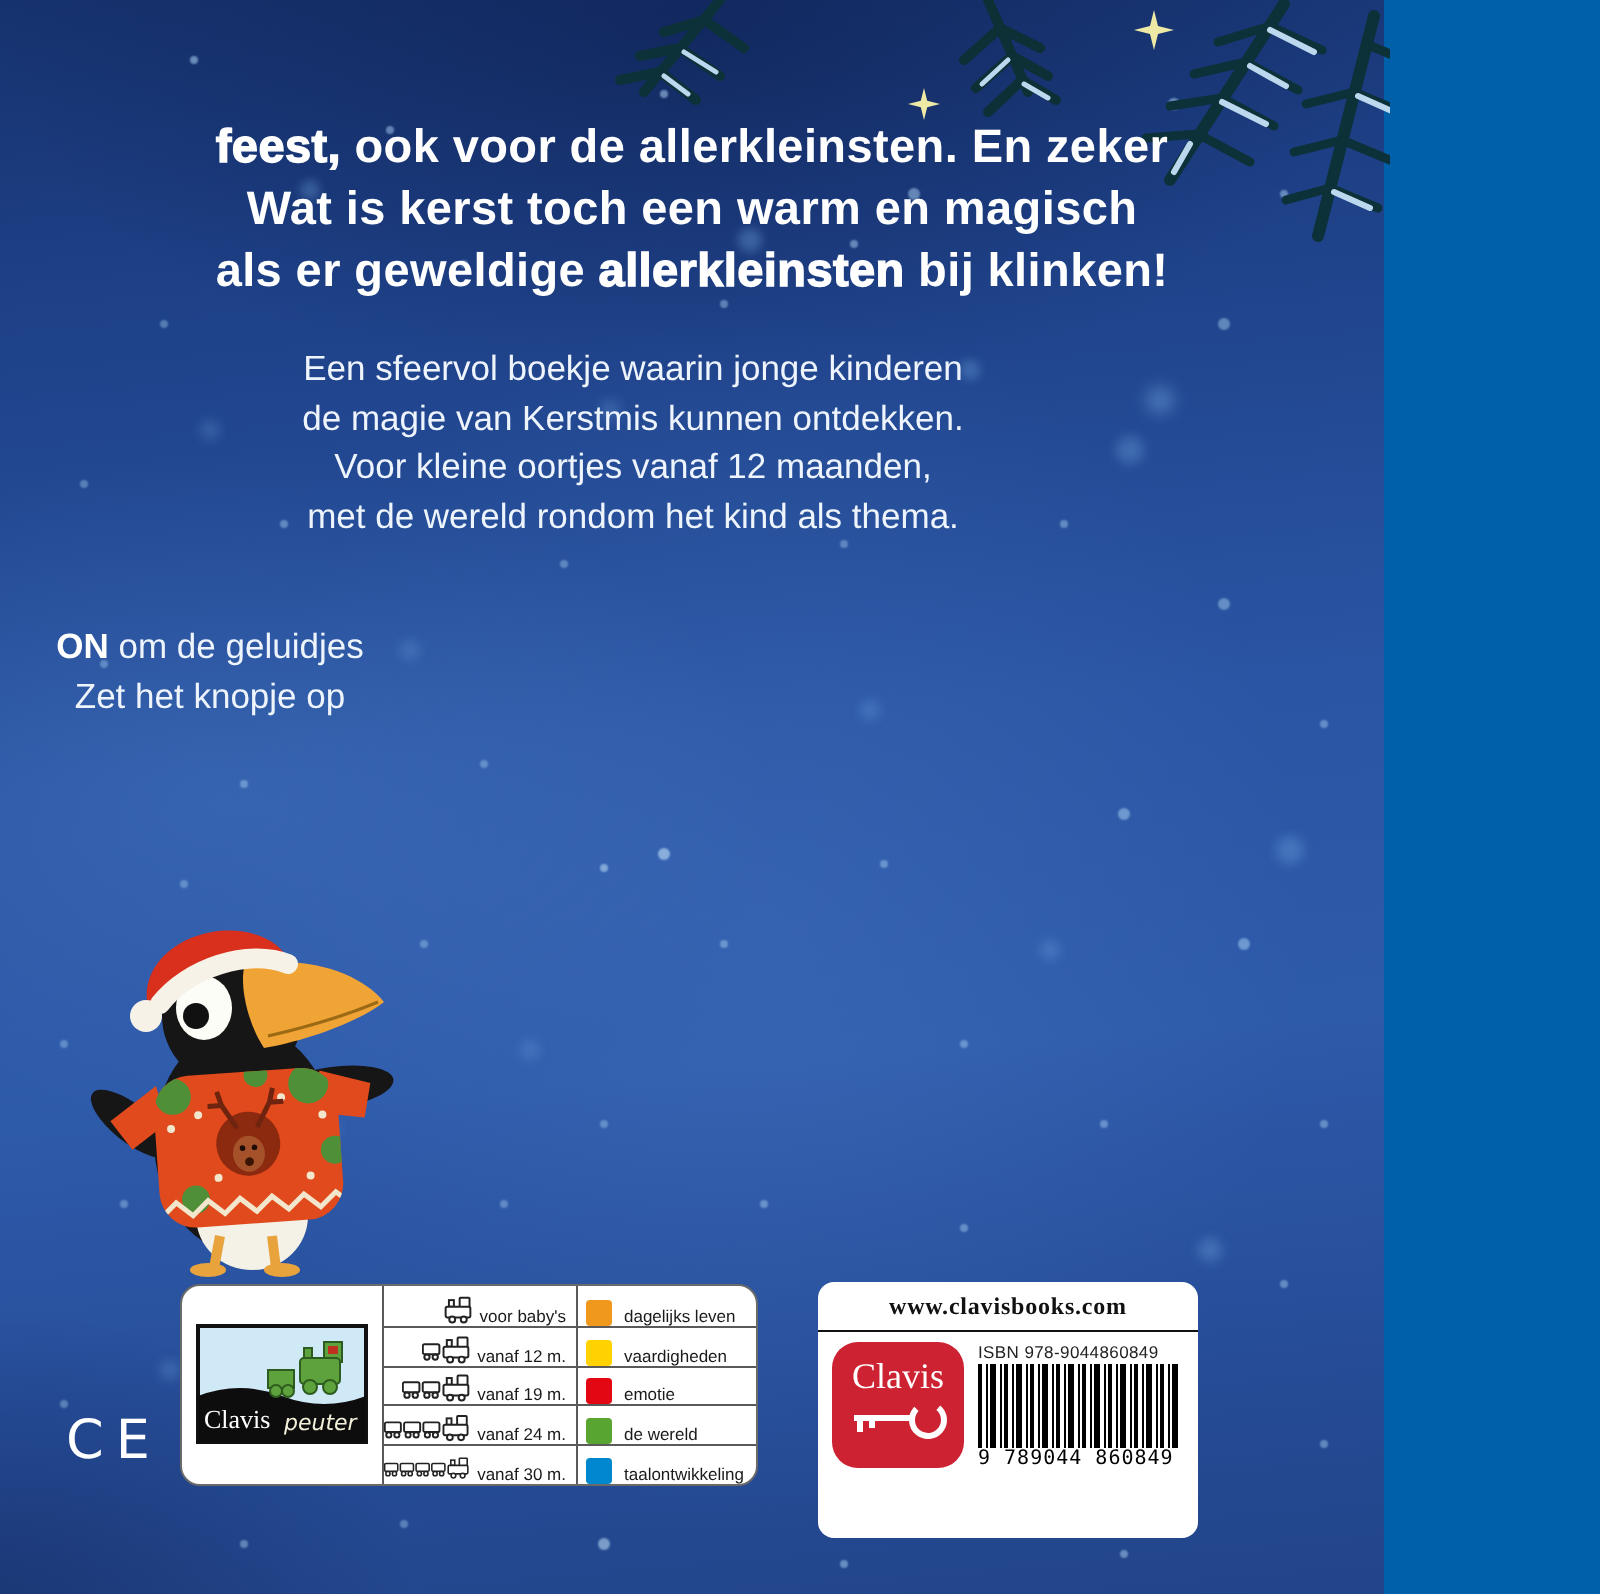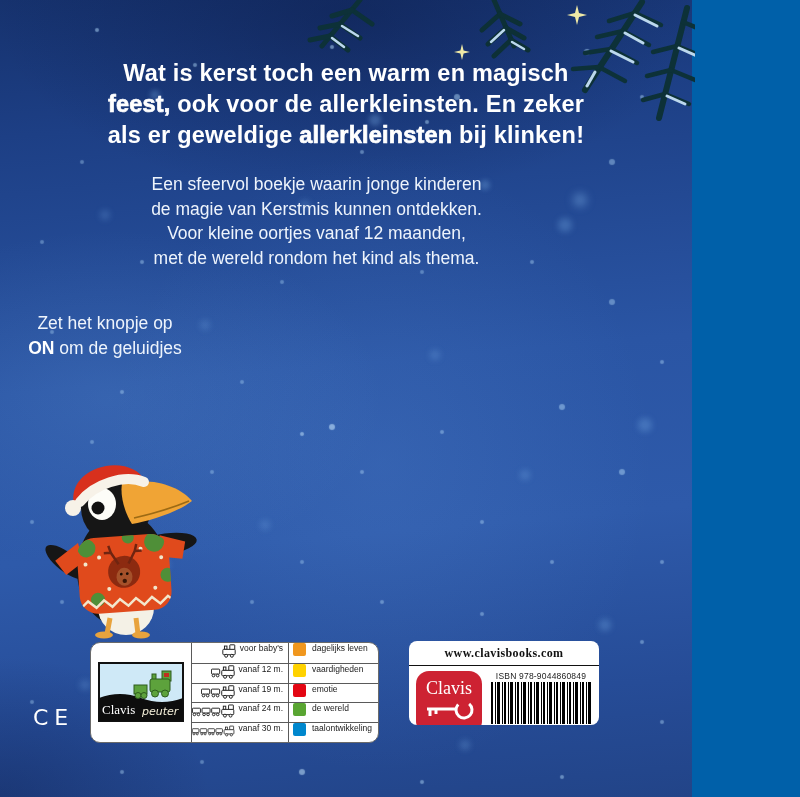--- a/index.html
+++ b/index.html
@@ -62,46 +62,46 @@
     font-size:17.5px;line-height:24.5px;}
   .sound-note{position:absolute;left:19px;top:311px;width:172px;text-align:center;color:#eef4fc;
     font-size:17.5px;line-height:25px;}
   .sound-note b{color:#fff;}
 
   
   .age-table{position:absolute;left:90px;top:642px;width:289px;height:101px;background:#fff;
     border:1px solid #6a6a6a;border-radius:10px;overflow:hidden;box-sizing:border-box;
     display:grid;grid-template-columns:100px 97px 92px;grid-template-rows:repeat(5,1fr);}
   .logo-cell{grid-row:1/6;grid-column:1;display:flex;align-items:center;justify-content:center;}
-  .age-cell,.cat-cell{display:flex;align-items:flex-start;box-sizing:border-box;border-left:1px solid #5a5a5a;
+  .age-cell,.cat-cell{display:flex;align-items:flex-end;box-sizing:border-box;border-left:1px solid #5a5a5a;
     font-size:8.5px;color:#1a1a1a;white-space:nowrap;}
   .age-cell{justify-content:flex-end;gap:4px;padding-right:5px;}
   .cat-cell{gap:6px;padding-left:4px;}
   .rline{border-top:1px solid #5a5a5a;}
   .swatch{width:13px;height:13px;border-radius:2px;flex:0 0 auto;}
 
   
-  .bc-panel{position:absolute;left:409px;top:641px;width:190px;height:84px;background:#fff;
+  .bc-panel{position:absolute;left:409px;top:641px;width:190px;height:128px;background:#fff;
     border-radius:8px;box-sizing:border-box;overflow:hidden;}
   .bc-site{font-family:"Liberation Serif",serif;font-weight:bold;font-size:12px;color:#111;
     text-align:center;padding-top:5px;letter-spacing:.4px;}
   .bc-rule{height:0;border-top:1.5px solid #111;margin-top:4px;}
   .bc-row{display:flex;padding:5px 6px 0 7px;gap:7px;}
   .clavis-logo{width:66px;height:63px;background:#cd2232;border-radius:13px;color:#fff;
     display:flex;flex-direction:column;align-items:center;flex:0 0 auto;}
   .clavis-logo .cl-name{font-family:"Liberation Serif",serif;font-size:18px;margin-top:7px;}
-  .bc-right{flex:1;display:flex;flex-direction:column;align-items:center;}
+  .bc-right{flex:1;display:flex;flex-direction:column;align-items:flex-start;}
   .bc-isbn{font-size:8.5px;color:#222;letter-spacing:.2px;}
   .bars{width:100px;height:42px;margin-top:1px;
     background:repeating-linear-gradient(90deg,#000 0 2px,#fff 2px 4px,#000 4px 5px,#fff 5px 6px,
       #000 6px 9px,#fff 9px 11px,#000 11px 12px,#fff 12px 13px);}
   .bc-digits{font-family:"DejaVu Sans Mono",monospace;font-size:10px;color:#000;letter-spacing:.5px;}
 
   
-  .ce{position:absolute;left:33px;top:705px;color:#fff;font-size:22px;letter-spacing:6px;
+  .ce{position:absolute;left:33px;top:705px;color:#fff;font-size:27px;letter-spacing:6px;
       font-family:"DejaVu Sans",sans-serif;}
   .publisher{position:absolute;left:359px;top:745px;width:300px;text-align:center;color:#fff;
     font-family:"Liberation Serif",serif;font-size:13.5px;line-height:16px;}
   .abs{position:absolute;}
 </style>
 </head>
 <body>
 
 <div id="stage">
   <div class="cover"></div>
@@ -172,35 +172,35 @@
   </svg>
 
   <svg class="abs" style="left:454px;top:44px" width="16" height="16" viewBox="0 0 20 20">
     <path d="M10,0 L12,8 L20,10 L12,12 L10,20 L8,12 L0,10 L8,8 Z" fill="#efe9a6"></path>
   </svg>
   <svg class="abs" style="left:567px;top:5px" width="20" height="20" viewBox="0 0 20 20">
     <path d="M10,0 L12,8 L20,10 L12,12 L10,20 L8,12 L0,10 L8,8 Z" fill="#efe9a6"></path>
   </svg>
 
   <div class="headline">
+    <div><span class="xb">feest,</span><span> ook voor de allerkleinsten. En zeker</span></div>
     <div><span>Wat is kerst toch een warm en magisch</span></div>
-    <div><span class="xb">feest,</span><span> ook voor de allerkleinsten. En zeker</span></div>
     <div><span>als er geweldige </span><span class="xb">allerkleinsten</span><span> bij klinken!</span></div>
   </div>
 
   <div class="intro">
     <div>Een sfeervol boekje waarin jonge kinderen</div>
     <div>de magie van Kerstmis kunnen ontdekken.</div>
     <div>Voor kleine oortjes vanaf 12 maanden,</div>
     <div>met de wereld rondom het kind als thema.</div>
   </div>
 
   <div class="sound-note">
+    <div><b>ON</b><span> om de geluidjes</span></div>
     <div>Zet het knopje op</div>
-    <div><b>ON</b><span> om de geluidjes</span></div>
   </div>
 
   <svg class="abs" style="left:44px;top:458px" width="160" height="182" viewBox="0 0 160 182">
     <ellipse cx="22" cy="104" rx="25" ry="9.5" fill="#161616" transform="rotate(38 22 104)"></ellipse>
     <ellipse cx="122" cy="86" rx="31" ry="10.5" fill="#161616" transform="rotate(-8 122 86)"></ellipse>
     <ellipse cx="78" cy="112" rx="45" ry="57" fill="#161616"></ellipse>
     <circle cx="72" cy="50" r="35" fill="#161616"></circle>
     <ellipse cx="82" cy="150" rx="28" ry="27" fill="#f4f1e6"></ellipse>
     <g stroke="#e8a33d" stroke-width="5">
       <path d="M66,160 L63,176"></path>

